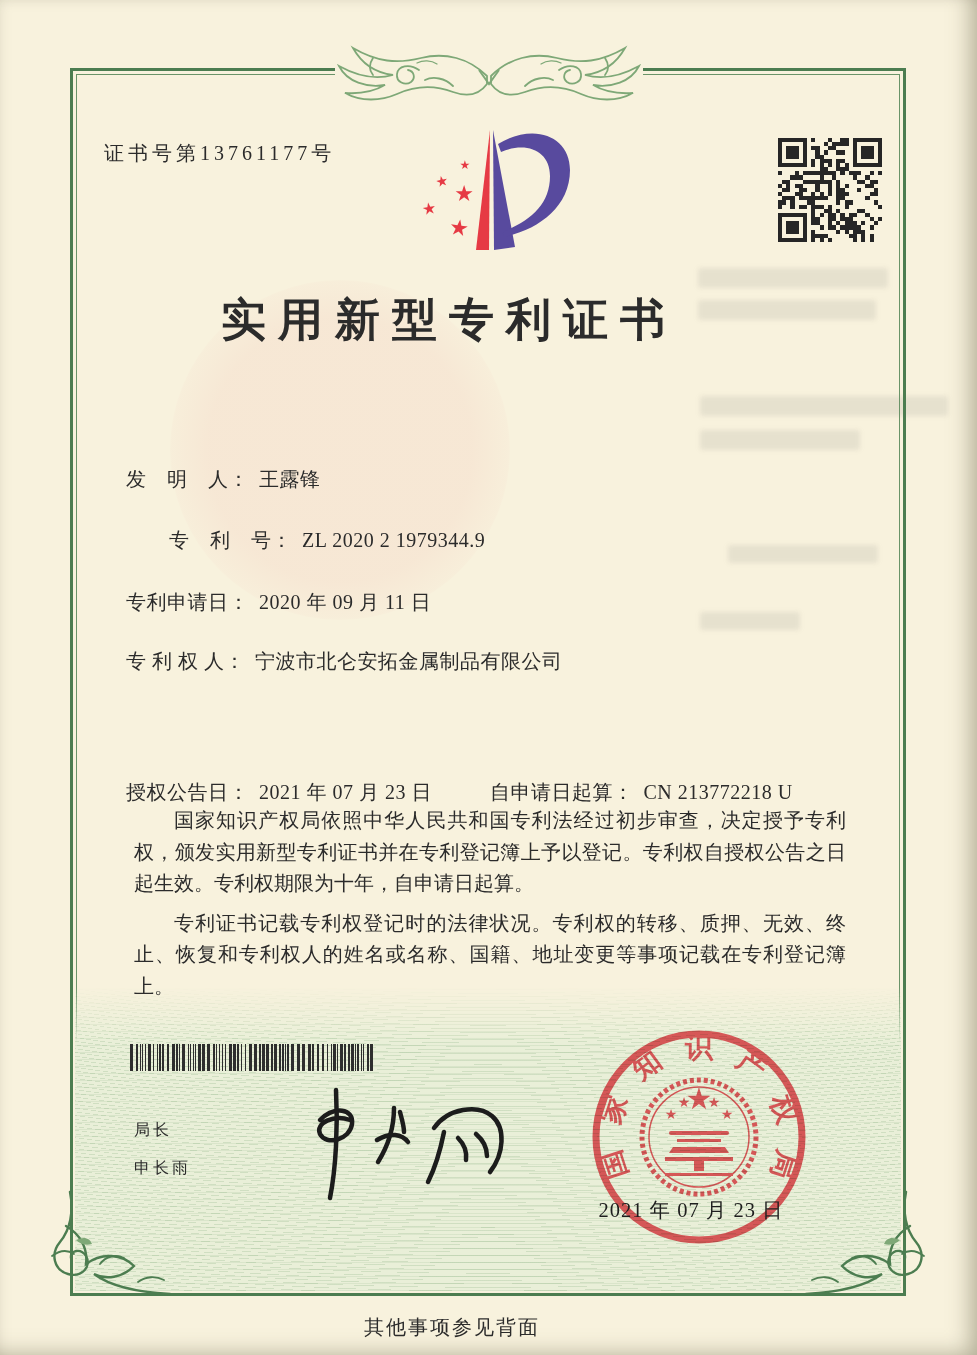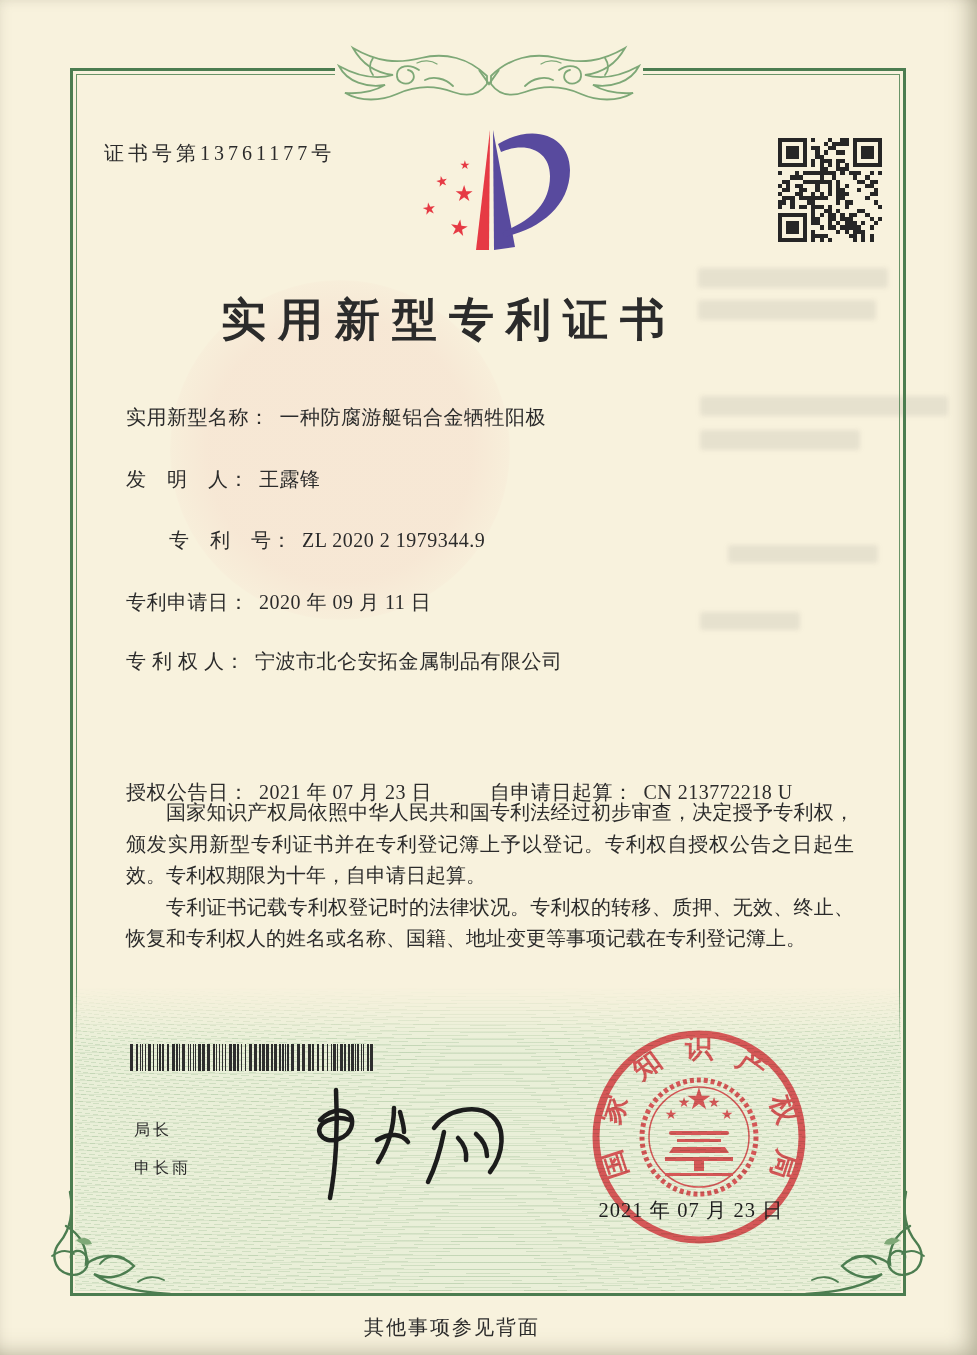--- a/index.html
+++ b/index.html
@@ -39,21 +39,21 @@
   .cert-no{position:absolute;left:104px;top:140px;font-size:20px;letter-spacing:4px;z-index:4;}
   .title{position:absolute;left:0;top:290px;width:898px;margin:0;text-align:center;
     font-size:45px;font-weight:700;letter-spacing:12px;z-index:4;}
 
   .row{position:absolute;left:126px;font-size:20px;letter-spacing:.5px;white-space:nowrap;z-index:4;}
   .row .val{margin-left:10px;}
   .grant2{position:absolute;left:364px;}
 
   .body-text{position:absolute;left:126px;top:797px;width:728px;font-size:20px;
     line-height:31.5px;text-align:justify;z-index:4;}
-  .body-text p{margin:0;text-indent:2em;}
+  .body-text p{margin:8px;text-indent:2em;}
 
   .barcode{position:absolute;left:130px;top:1044px;width:254px;height:27px;z-index:4;font-size:0;}
   .barcode i{display:inline-block;height:100%;background:#2e2e2e;vertical-align:top;}
 
   .director{position:absolute;left:134px;font-size:16px;letter-spacing:3px;z-index:4;}
   svg.sig{position:absolute;left:282px;top:1078px;width:230px;height:125px;z-index:4;}
   svg.sig path{fill:none;stroke:#1c1c1c;stroke-width:4.5;stroke-linecap:round;stroke-linejoin:round;}
 
   svg.seal{position:absolute;left:587px;top:1025px;width:224px;height:224px;z-index:5;
     mix-blend-mode:multiply;opacity:.93;}
@@ -423,23 +423,20 @@
       <rect x="8" y="24" width="1" height="1" fill="#262626"></rect>
       <rect x="10" y="24" width="1" height="1" fill="#262626"></rect>
       <rect x="12" y="24" width="1" height="1" fill="#262626"></rect>
       <rect x="18" y="24" width="1" height="1" fill="#262626"></rect>
       <rect x="20" y="24" width="1" height="1" fill="#262626"></rect>
       <rect x="22" y="24" width="1" height="1" fill="#262626"></rect>
     </svg>
 
   <h1 class="title">实用新型专利证书</h1>
 
-  <div class="row" style="top:404px;">
-    <span>实用新型名称：</span><span class="val">一种防腐游艇铝合金牺牲阳极</span>
-  </div>
   <div class="row" style="top:466px;text-align:right;">
     <span>发　明　人：</span><span class="val">王露锋</span>
   </div>
   <div class="row" style="top:527px;margin-left:43px;">
     <span>专　利　号：</span><span class="val">ZL 2020 2 1979344.9</span>
   </div>
   <div class="row" style="top:589px;">
     <span>专利申请日：</span><span class="val">2020 年 09 月 11 日</span>
   </div>
   <div class="row" style="top:648px;">

